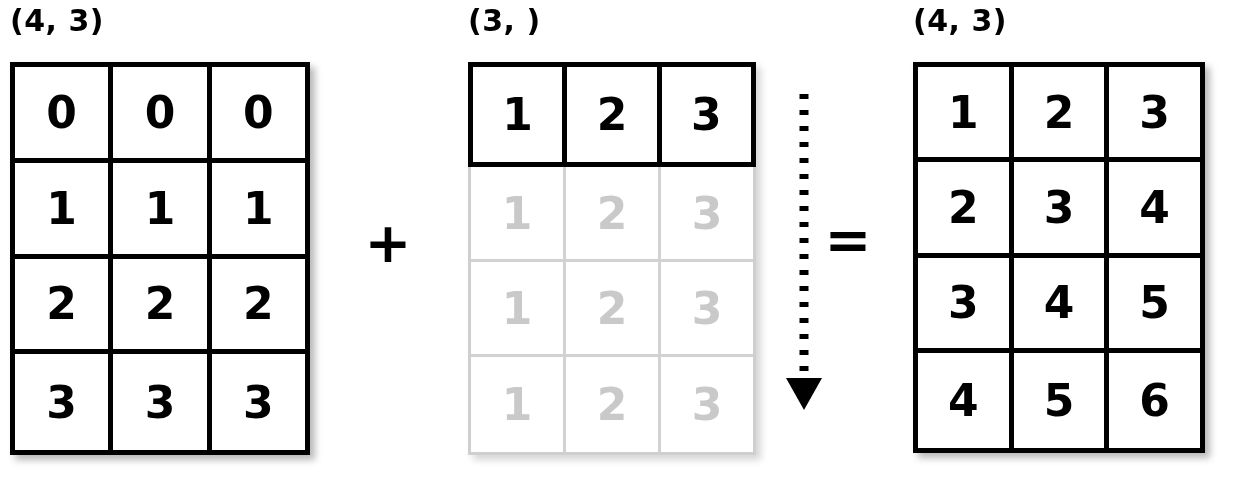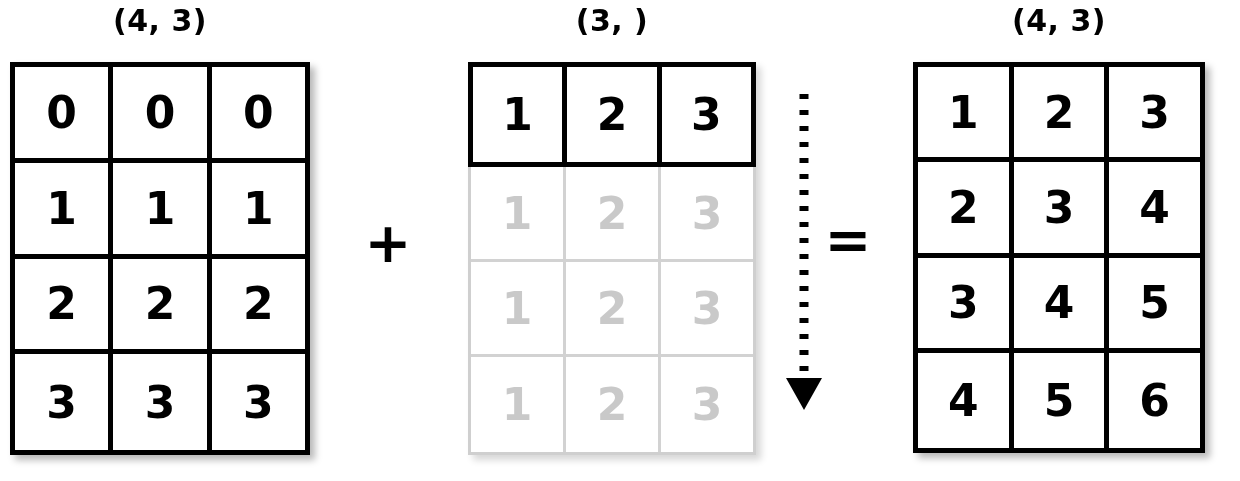--- a/index.html
+++ b/index.html
@@ -15,21 +15,20 @@
     position: relative;
     width: 1240px;
     height: 481px;
     background: #ffffff;
     overflow: hidden;
   }
 
   
   .shape-label {
     position: absolute;
-    text-align: center;
     font-weight: bold;
     font-size: 30px;
     line-height: 30px;
     color: #000000;
     letter-spacing: 0.5px;
     white-space: pre;
   }
 
   
   .matrix {

